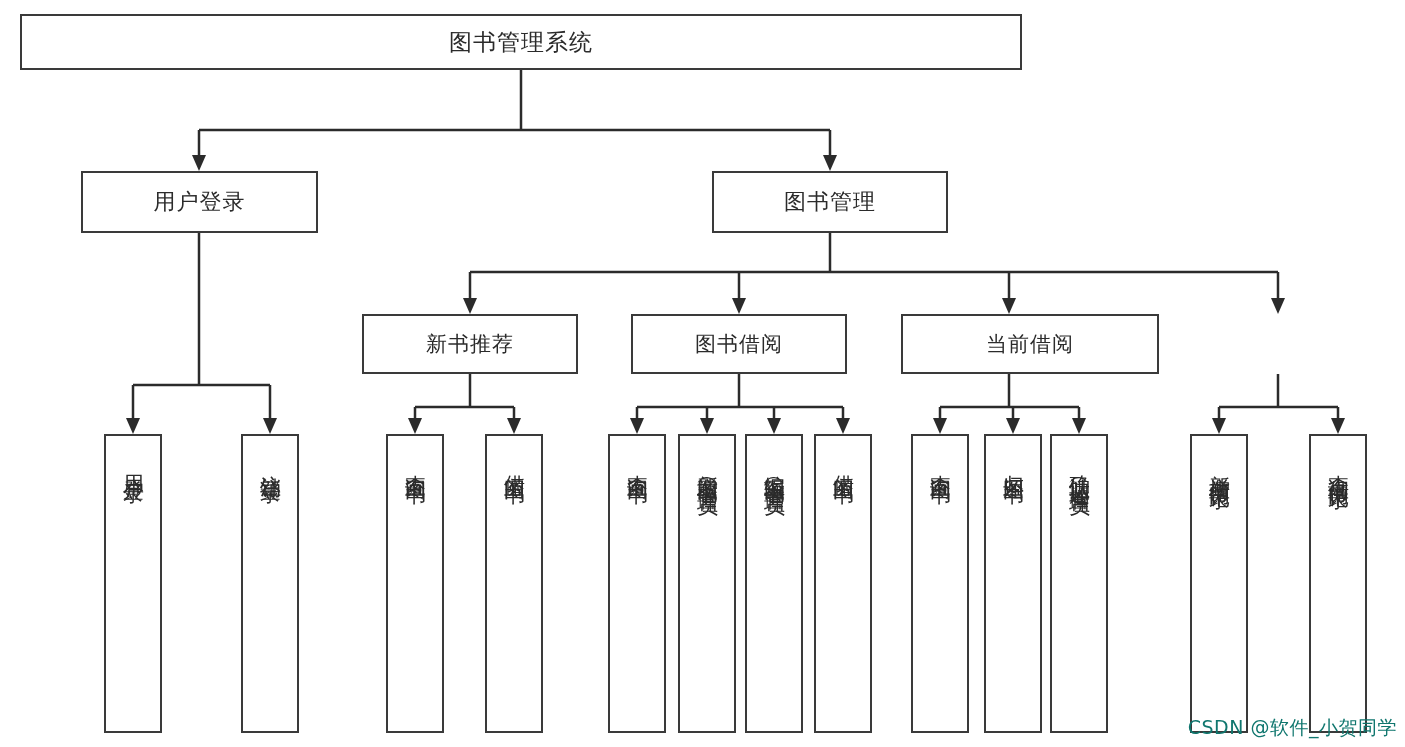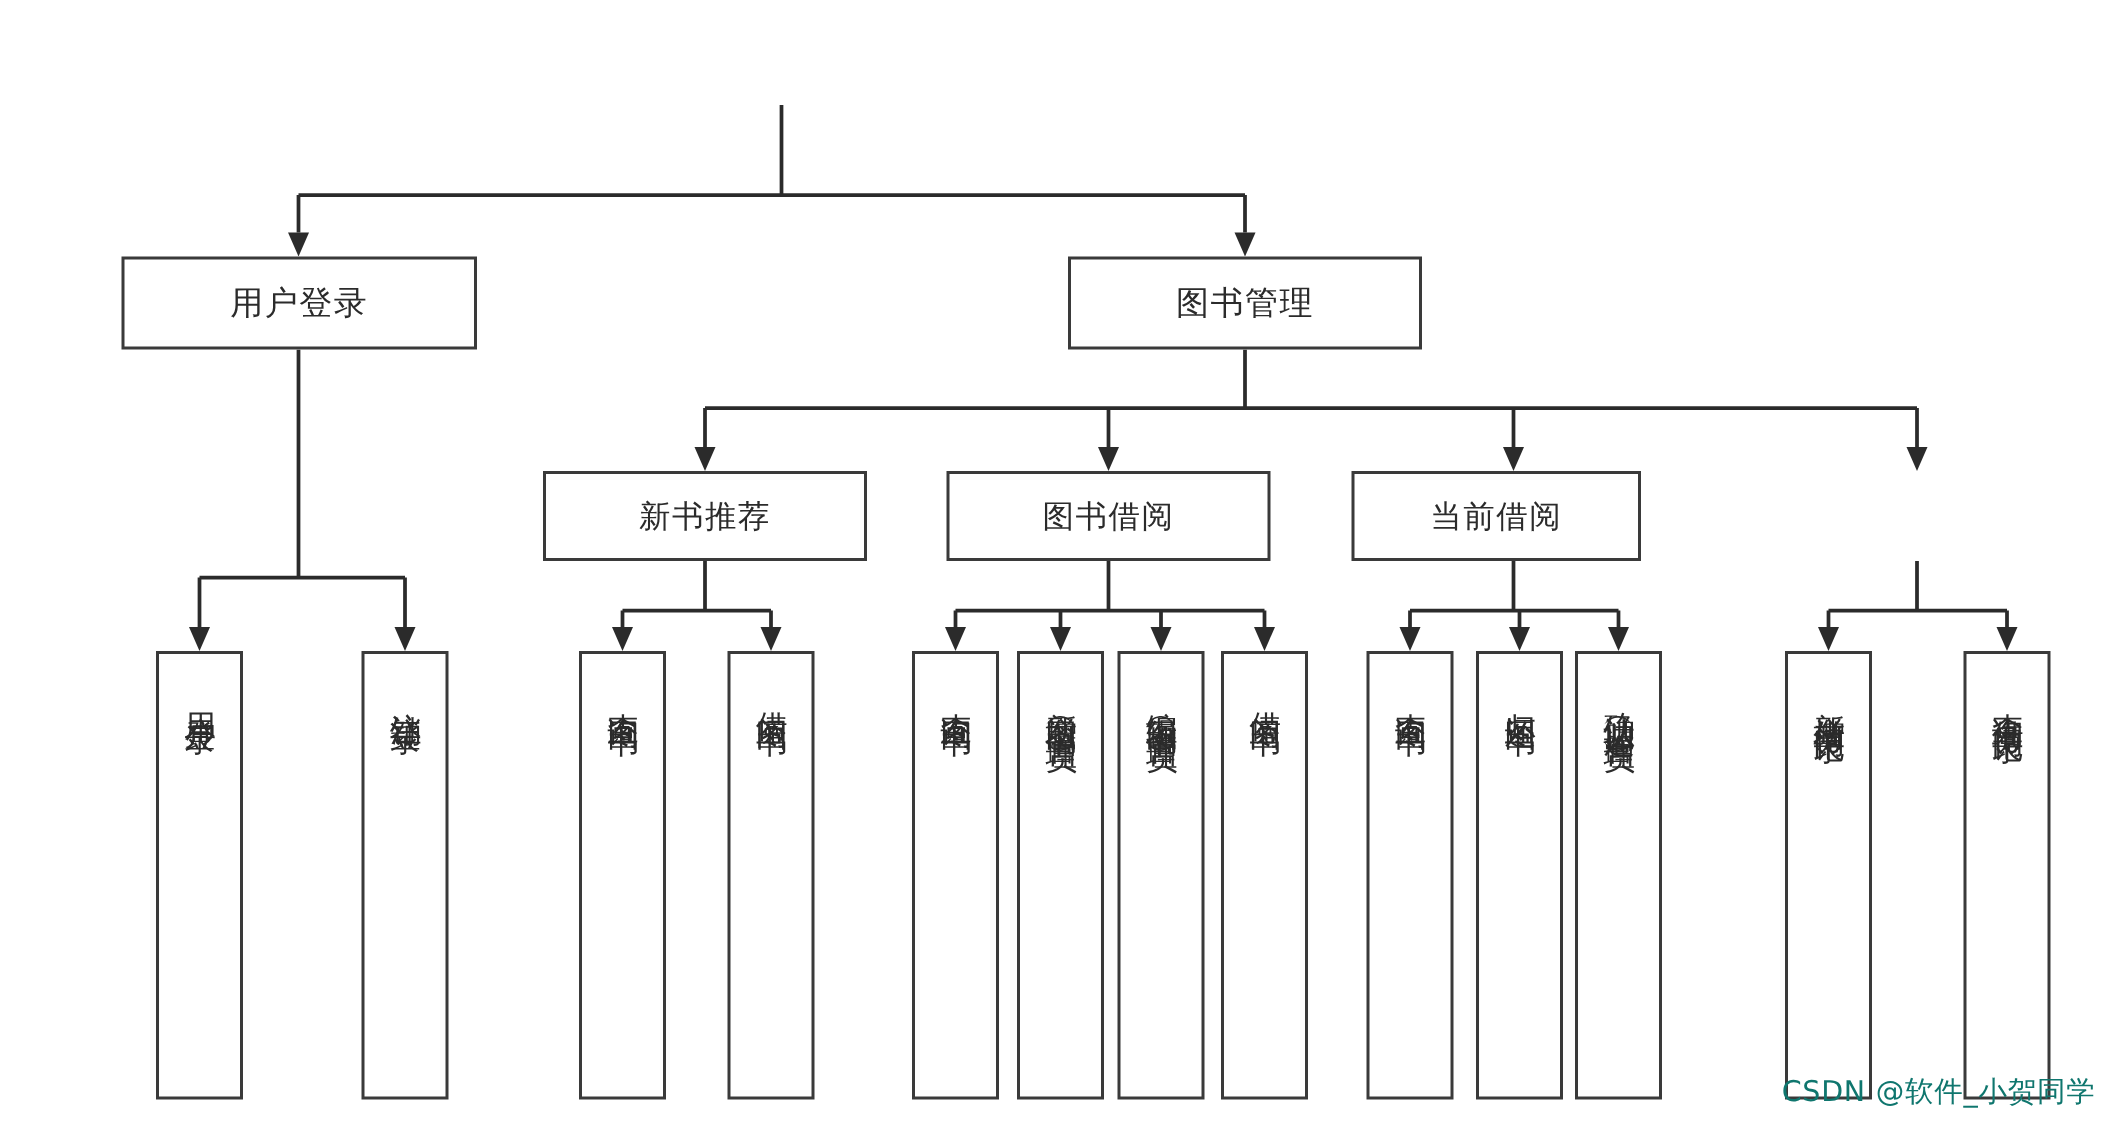--- a/index.html
+++ b/index.html
@@ -125,34 +125,37 @@
       <line x1="1079" y1="407" x2="1079" y2="418" stroke="#2b2b2b" stroke-width="2.5"></line>
       <polygon points="1072,418 1086,418 1079,434" fill="#2b2b2b"></polygon>
       <line x1="1278" y1="374" x2="1278" y2="407" stroke="#2b2b2b" stroke-width="2.5"></line>
       <line x1="1219" y1="407" x2="1338" y2="407" stroke="#2b2b2b" stroke-width="2.5"></line>
       <line x1="1219" y1="407" x2="1219" y2="418" stroke="#2b2b2b" stroke-width="2.5"></line>
       <polygon points="1212,418 1226,418 1219,434" fill="#2b2b2b"></polygon>
       <line x1="1338" y1="407" x2="1338" y2="418" stroke="#2b2b2b" stroke-width="2.5"></line>
       <polygon points="1331,418 1345,418 1338,434" fill="#2b2b2b"></polygon>
     </svg>
 
+  <div class="node root" style="left: 20px; top: 14px; width: 1002px; height: 56px;">
+    <span class="hlabel">图书管理系统</span>
+  </div>
 
   <div class="node lvl2" style="left: 81px; top: 171px; width: 237px; height: 62px;">
       <span class="hlabel">用户登录</span>
     </div>
     <div class="node lvl2" style="left: 712px; top: 171px; width: 236px; height: 62px;">
       <span class="hlabel">图书管理</span>
     </div>
     <div class="node lvl3" style="left: 631px; top: 314px; width: 216px; height: 60px;">
       <span class="hlabel">图书借阅</span>
     </div>
     <div class="node lvl3" style="left: 362px; top: 314px; width: 216px; height: 60px;">
       <span class="hlabel">新书推荐</span>
     </div>
-    <div class="node lvl3" style="left: 901px; top: 314px; width: 193px; height: 60px; font-family: Liberation Mono, monospace;">
+    <div class="node lvl3" style="left: 901px; top: 314px; width: 258px; height: 60px; font-family: Liberation Mono, monospace;">
       <span class="hlabel">当前借阅</span>
     </div>
     <div class="node leaf" style="left: 104px; top: 434px; width: 58px; height: 299px;">
       <span class="vlabel">用户登录</span>
     </div>
     <div class="node leaf" style="left: 241px; top: 434px; width: 58px; height: 299px;">
       <span class="vlabel">注销登录</span>
     </div>
     <div class="node leaf" style="left: 386px; top: 434px; width: 58px; height: 299px;">
       <span class="vlabel">查询图书</span>

